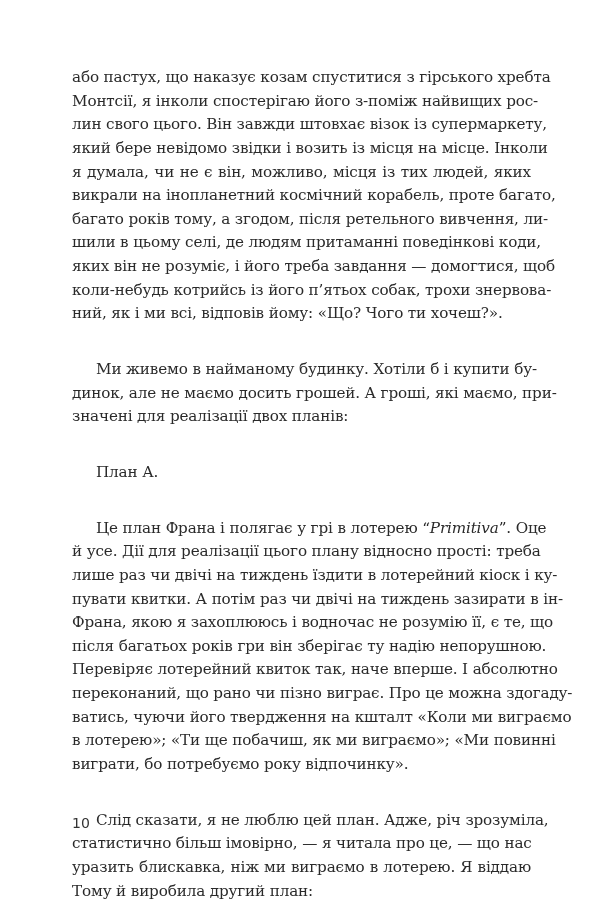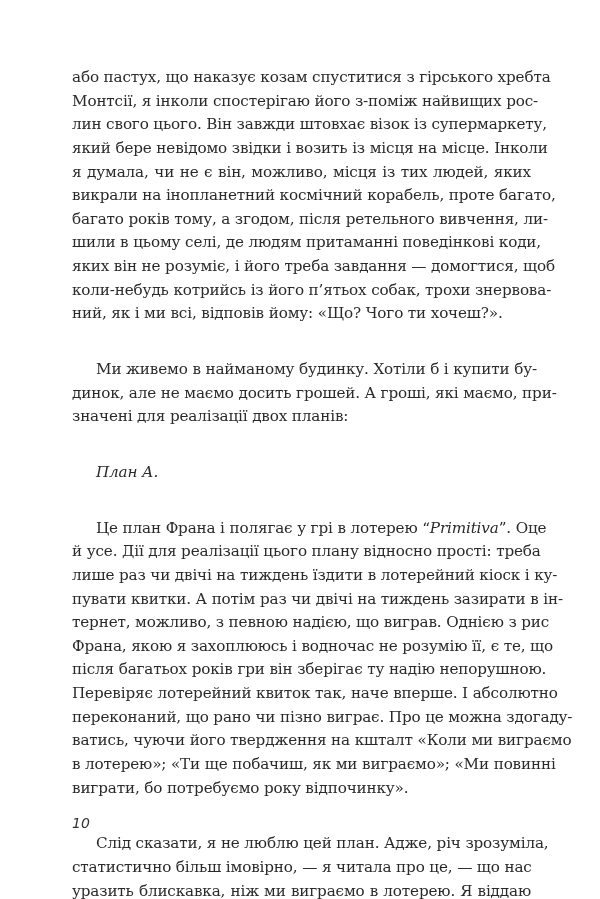--- a/index.html
+++ b/index.html
@@ -9,25 +9,25 @@
     font-family: "DejaVu Serif", "Liberation Serif", serif;
     font-size: 15.2px; line-height: 23.65px; color: #2a2a2a;
     letter-spacing: -0.15px;
   }
   .line {
     display: block; white-space: nowrap; text-align: justify;
     text-align-last: justify; height: 23.65px; overflow: visible;
   }
   .line.last { text-align-last: left; }
   .line.indent { padding-left: 24px; margin-top: 32px; }
-  .line.italic { font-style: italic; }
+  .line.italic { }
   .folio {
     position: absolute; left: 72px; top: 815px;
     font-family: "DejaVu Sans", "Liberation Sans", sans-serif;
-    font-size: 14px; color: #333; font-style: italic;
+    font-size: 14px; color: #333;
   }
 </style>
 </head>
 <body>
 
 <div class="page" id="page-body">
     <span class="line">або пастух, що наказує козам спуститися з гірського хребта</span>
     <span class="line">Монтсії, я інколи спостерігаю його з-поміж найвищих рос-</span>
     <span class="line">лин свого цього. Він завжди штовхає візок із супермаркету,</span>
     <span class="line">який бере невідомо звідки і возить із місця на місце. Інколи</span>
@@ -39,21 +39,20 @@
     <span class="line">коли-небудь котрийсь із його п’ятьох собак, трохи знервова-</span>
     <span class="line last">ний, як і ми всі, відповів йому: «Що? Чого ти хочеш?».</span>
     <span class="line indent">Ми живемо в найманому будинку. Хотіли б і купити бу-</span>
     <span class="line">динок, але не маємо досить грошей. А гроші, які маємо, при-</span>
     <span class="line last">значені для реалізації двох планів:</span>
     <span class="line indent italic last">План А.</span>
     <span class="line indent">Це план Франа і полягає у грі в лотерею “<i>Primitiva</i>”. Оце</span>
     <span class="line">й усе. Дії для реалізації цього плану відносно прості: треба</span>
     <span class="line">лише раз чи двічі на тиждень їздити в лотерейний кіоск і ку-</span>
     <span class="line">пувати квитки. А потім раз чи двічі на тиждень зазирати в ін-</span>
-    <span class="line">тернет, можливо, з певною надією, що виграв. Однією з рис</span>
     <span class="line">Франа, якою я захоплююсь і водночас не розумію її, є те, що</span>
     <span class="line">після багатьох років гри він зберігає ту надію непорушною.</span>
     <span class="line">Перевіряє лотерейний квиток так, наче вперше. І абсолютно</span>
     <span class="line">переконаний, що рано чи пізно виграє. Про це можна здогаду-</span>
     <span class="line">ватись, чуючи його твердження на кшталт «Коли ми виграємо</span>
     <span class="line">в лотерею»; «Ти ще побачиш, як ми виграємо»; «Ми повинні</span>
     <span class="line last">виграти, бо потребуємо року відпочинку».</span>
     <span class="line indent">Слід сказати, я не люблю цей план. Адже, річ зрозуміла,</span>
     <span class="line">статистично більш імовірно, — я читала про це, — що нас</span>
     <span class="line">уразить блискавка, ніж ми виграємо в лотерею. Я віддаю</span>

